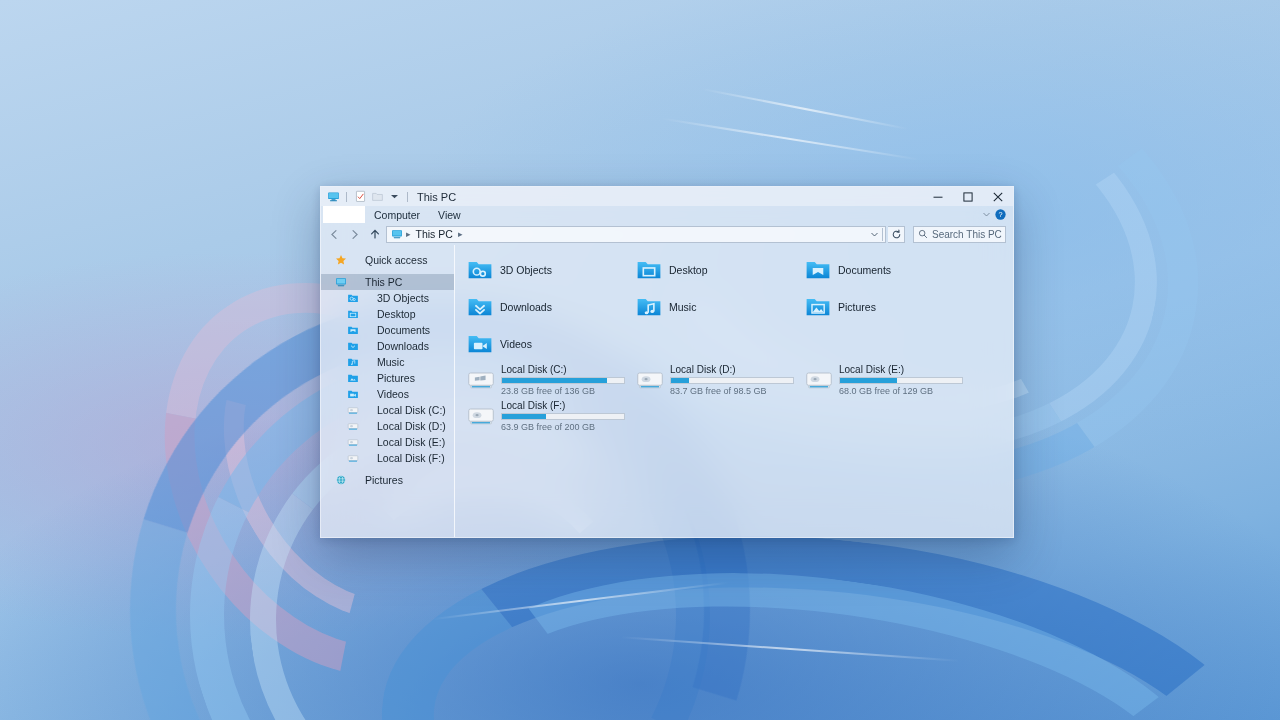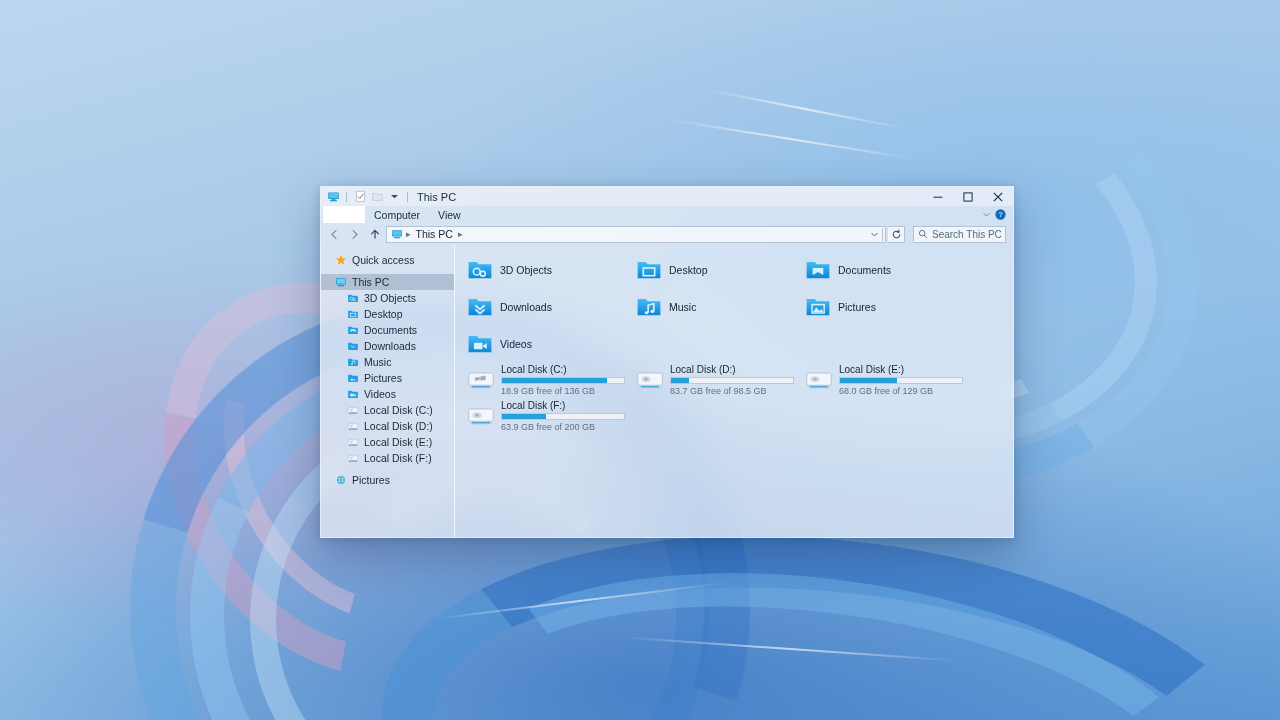--- a/index.html
+++ b/index.html
@@ -247,21 +247,21 @@
   .navpane {
     width: 134px;
     flex: 0 0 134px;
     padding-top: 7px;
     overflow: hidden;
     border-right: 1px solid rgba(255,255,255,0.75);
   }
   .navitem {
     height: 16px;
     display: flex; align-items: center;
-    gap: 5px;
+    gap: 18px;
     padding-left: 13px;
     font-size: 10.5px;
     color: #1b2733;
     white-space: nowrap;
   }
   .navitem.selected { background: rgba(120,140,165,0.40); }
   .navitem.indent { padding-left: 25px; }
   .navitem.spaced { margin-top: 6px; }
   .nav-ico { width: 13px; height: 13px; flex: 0 0 13px; display: flex; align-items: center; justify-content: center; }
 
@@ -740,21 +740,21 @@
               <path d="M9 13.2 l5.4-1 v4.2 l-5.4 0.4z M15.2 12 l6-1.1 v5.2 l-6 0.35z" fill="#9fb0c0"></path>
               <rect x="4" y="22.4" width="24" height="2.6" rx="1" fill="#e7ebf0" stroke="#b2bdc9" stroke-width="0.7"></rect>
               <rect x="5.4" y="23.1" width="21" height="1.3" fill="#1e9ad8"></rect>
             </svg>
           </span>
           <span class="drive-meta">
             <span class="drive-name">Local Disk (C:)</span>
             <span class="bar-outer">
               <span class="bar-inner" style="display:block;width:86%"></span>
             </span>
-            <span class="drive-free">18.9 GB free of 136 GB</span>
+            <span class="drive-free">23.8 GB free of 136 GB</span>
           </span>
         </div>
 
         <div class="drive-tile">
           <span>
             <svg width="28" height="28" viewBox="0 0 32 32">
               <rect x="2" y="8" width="28" height="14" rx="2" fill="#f4f6f9" stroke="#b2bdc9" stroke-width="1"></rect>
               <ellipse cx="11.5" cy="15" rx="5" ry="3.4" fill="#cfd8e2"></ellipse>
               <ellipse cx="11.5" cy="15" rx="1.8" ry="1.3" fill="#9aa8b6"></ellipse>
               <rect x="4" y="22.4" width="24" height="2.6" rx="1" fill="#e7ebf0" stroke="#b2bdc9" stroke-width="0.7"></rect>

